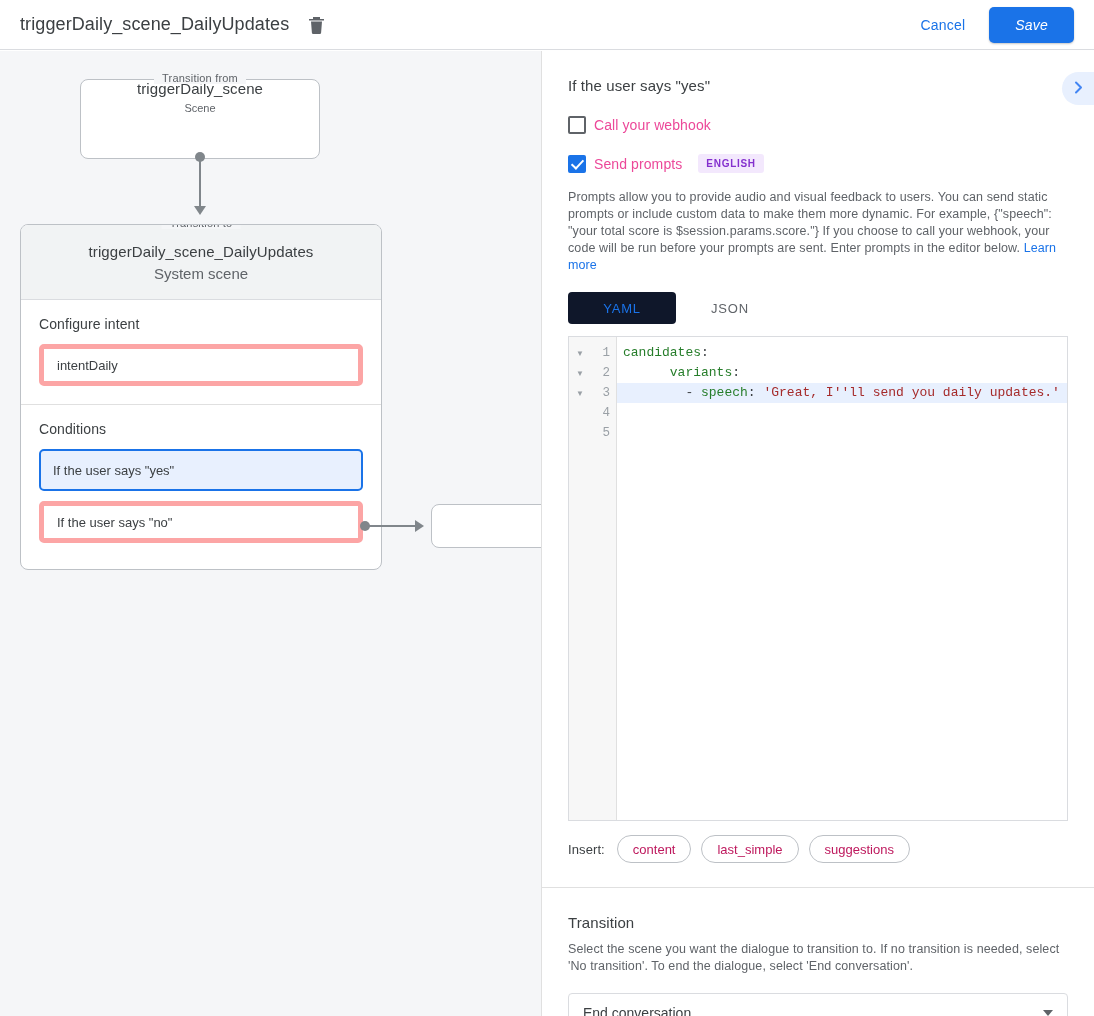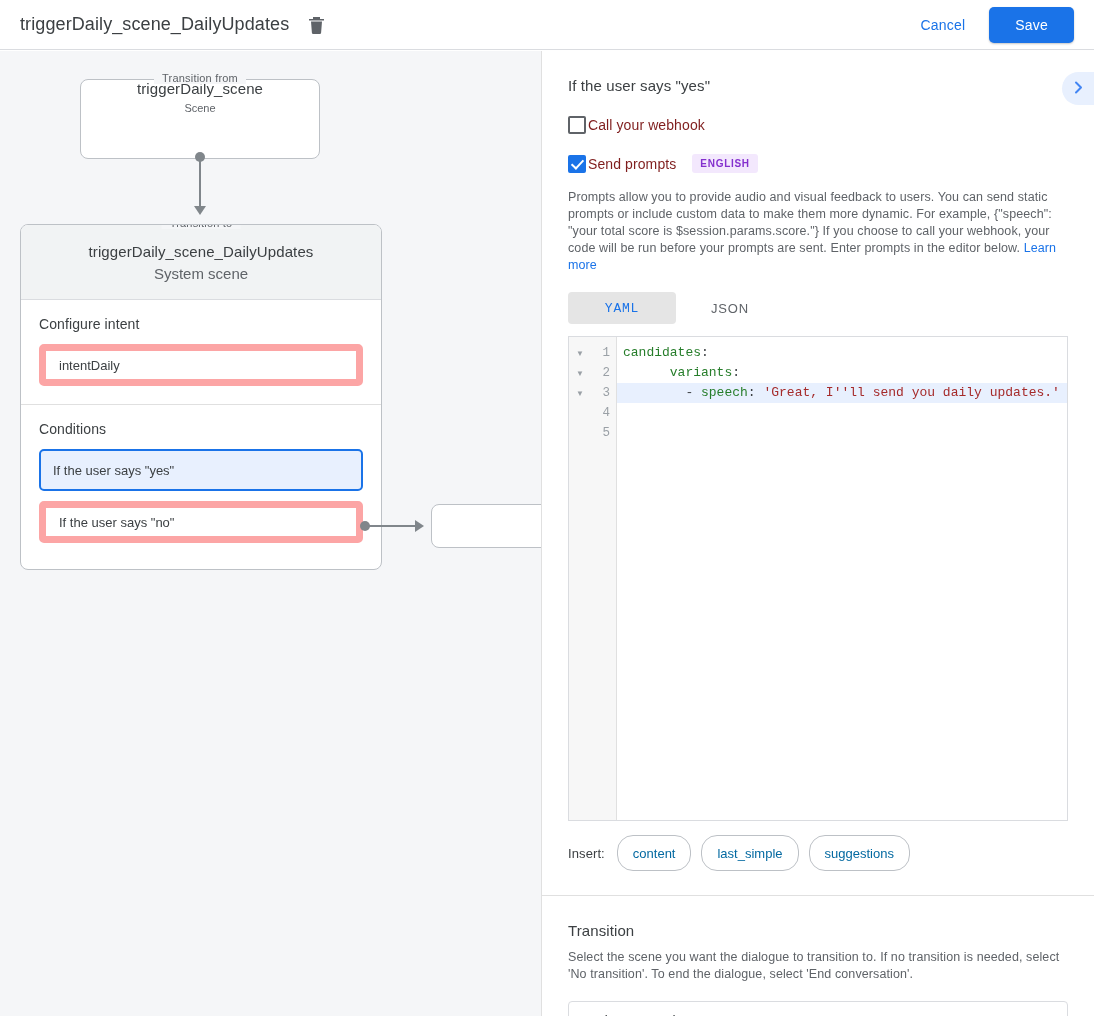--- a/index.html
+++ b/index.html
@@ -54,20 +54,21 @@
     color: #ffffff;
     font-size: 14px;
     font-weight: 500;
     letter-spacing: .2px;
     border: none;
     border-radius: 5px;
     padding: 10px 26px;
     cursor: pointer;
     font-family: inherit;
     box-shadow: 0 1px 2px rgba(60,64,67,.3);
+    font-style: italic;
   }
 
   
   #canvas {
     position: absolute;
     left: 0; top: 51px;
     width: 541px; height: 965px;
     background: #f5f6f8;
     overflow: hidden;
   }
@@ -152,21 +153,21 @@
     padding: 16px 18px 18px 18px;
   }
   #intent-section { border-bottom: 1px solid #e0e0e0; }
   .section-label {
     font-size: 14px; color: #3c4043;
     letter-spacing: .1px;
     margin-bottom: 12px;
   }
   .pill-field {
     height: 42px;
-    border: 7px solid #fca5a5;
+    border: 5px solid #fca5a5;
     border-radius: 5px;
     background: #ffffff;
     display: flex; align-items: center;
     padding: 0 13px;
     font-size: 13px;
     color: #3c4043;
     cursor: pointer;
   }
   .cond-item { margin-bottom: 10px; }
   .cond-item:last-child { margin-bottom: 0; }
@@ -255,23 +256,23 @@
   .checkbox.checked::after {
     content: "";
     position: absolute;
     left: 4px; top: 0px;
     width: 5px; height: 10px;
     border: solid #ffffff;
     border-width: 0 2px 2px 0;
     transform: rotate(43deg);
   }
   .check-label {
-    margin-left: 2px;
+    margin-left: 8px;
     font-size: 14px;
-    color: #7f1d1d;
+    color: #ec4899;
     letter-spacing: .1px;
   }
   #lang-badge {
     margin-left: 16px;
     background: #f3e8fd;
     color: #8430ce;
     font-size: 10px;
     font-weight: 700;
     letter-spacing: .7px;
     padding: 4px 8px;
@@ -301,23 +302,22 @@
     width: 108px; height: 32px;
     display: flex; align-items: center; justify-content: center;
     font-size: 13px;
     font-weight: 500;
     letter-spacing: .8px;
     color: #5f6368;
     cursor: pointer;
     border-radius: 4px;
   }
   .editor-tab.active {
-    background: #e5e5e5;
+    background: #0f172a;
     color: #1a73e8;
-    font-family: Liberation Mono, monospace;
   }
 
   
   #code-editor {
     position: relative;
     height: 485px;
     border: 1px solid #dadce0;
     background: #ffffff;
     display: flex;
     overflow: hidden;
@@ -375,25 +375,25 @@
     margin-top: 14px;
   }
   #insert-label {
     font-size: 13px; color: #3c4043;
     letter-spacing: .1px;
     margin-right: 12px;
   }
   .chip {
     border: 1px solid #bdc1c6;
     border-radius: 16px;
-    height: 36px;
+    height: 28px;
     padding: 0 15px;
     display: flex; align-items: center;
     font-size: 13px;
-    color: #0369a1;
+    color: #be185d;
     margin-right: 10px;
     cursor: pointer;
     background: #ffffff;
   }
 
   #panel-divider {
     margin-top: 24px;
     height: 1px;
     background: #e0e0e0;
     margin-left: -26px;

